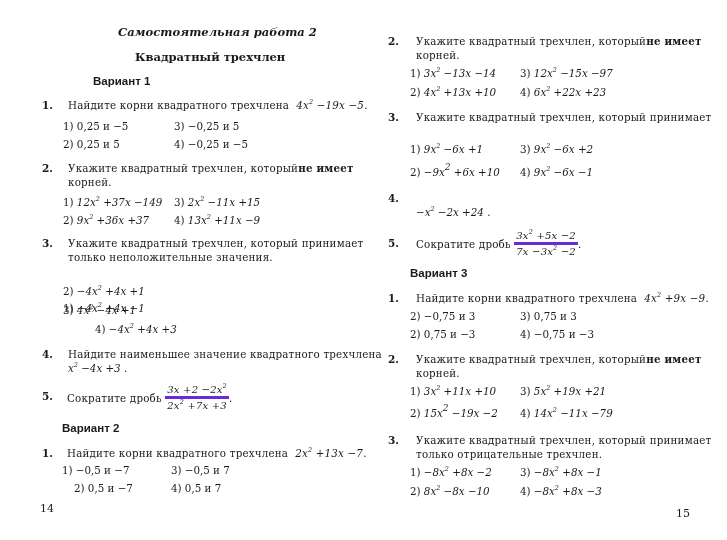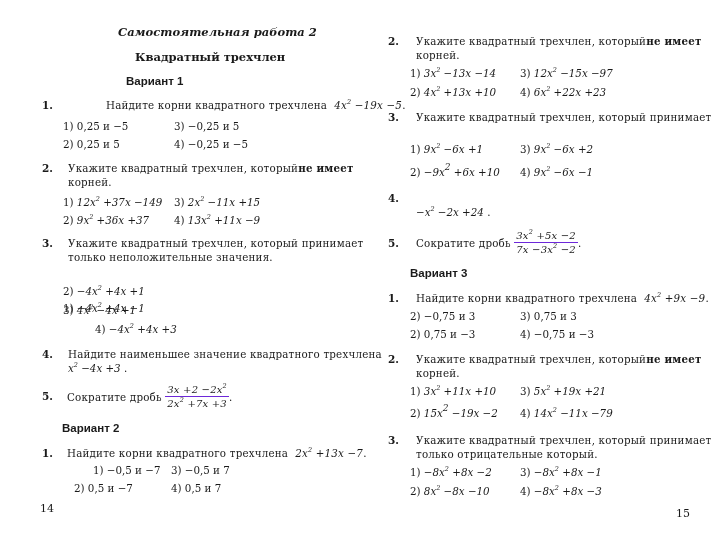--- a/index.html
+++ b/index.html
@@ -13,35 +13,35 @@
     .subtitle { font-weight: bold; font-size: 11.5px; }
     .variant { font-family: "Liberation Sans", sans-serif; font-weight: bold; font-size: 11.5px; }
     .qnum { font-weight: bold; font-size: 10.5px; }
     .qtext { font-size: 10.3px; letter-spacing: 0.2px; }
     .opt { font-size: 10.3px; }
     .math { font-style: italic; font-family: "DejaVu Serif", serif; }
     .bold { font-weight: bold; }
     sup { font-size: 6.5px; vertical-align: 5px; line-height: 0; }
     sup.big { font-size: 9px; vertical-align: 6px; }
     .frac { display: inline-block; vertical-align: middle; text-align: center; font-style: italic; font-size: 10px; }
-    .frac .num { display: block; padding: 0 2px 1px; border-bottom: 1px solid #6d28d9; }
+    .frac .num { display: block; padding: 0 2px 1px; border-bottom: 3px solid #6d28d9; }
     .frac .den { display: block; padding: 1px 2px 0; }
     .pagenum { font-size: 11px; }
   </style>
 </head>
 <body>
 
 <div class="page page-left">
   <div class="abs title" style="left:118px; top:25px;">Самостоятельная работа  2</div>
   <div class="abs subtitle" style="left:135px; top:50px;">Квадратный трехчлен</div>
 
-  <div class="abs variant" style="left:78px; top:75px;padding-left:48px;">Вариант 1</div>
+  <div class="abs variant" style="left:45px; top:75px;padding-left:48px;">Вариант 1</div>
 
   <div class="abs qnum" style="left:42px; top:99px;">1.</div>
-  <div class="abs qtext" style="left:68px; top:99px;margin-left:38px;">
+  <div class="abs qtext" style="left:68px; top:99px;">
     <span>Найдите корни квадратного трехчлена</span>
     <span class="math">&nbsp;4x<sup>2</sup> −19x −5</span>.
   </div>
   <div class="abs opt" style="left:63px; top:120px;">1) 0,25  и  −5</div>
   <div class="abs opt" style="left:174px; top:120px;">3) −0,25  и  5</div>
   <div class="abs opt" style="left:63px; top:138px;">2) 0,25  и  5</div>
   <div class="abs opt" style="left:174px; top:138px;">4) −0,25  и  −5</div>
 
   <div class="abs qnum" style="left:42px; top:162px;">2.</div>
   <div class="abs qtext" style="left:68px; top:162px; width:270px; display:flex; justify-content:space-between;">
@@ -74,21 +74,21 @@
       <span class="den">2x<sup>2</sup> +7x +3</span>
     </span>.
   </div>
 
   <div class="abs variant" style="left:62px; top:422px;">Вариант 2</div>
   <div class="abs qnum" style="left:42px; top:447px;">1.</div>
   <div class="abs qtext" style="left:67px; top:447px;">
     <span>Найдите корни квадратного трехчлена</span>
     <span class="math">&nbsp;2x<sup>2</sup> +13x −7</span>.
   </div>
-  <div class="abs opt" style="left:62px; top:464px;margin-left:31px;">1) −0,5  и  −7</div>
+  <div class="abs opt" style="left:62px; top:464px;">1) −0,5  и  −7</div>
   <div class="abs opt" style="left:171px; top:464px;">3) −0,5  и  7</div>
   <div class="abs opt" style="left:62px; top:482px;margin-left:12px;">2) 0,5  и  −7</div>
   <div class="abs opt" style="left:171px; top:482px;">4) 0,5  и  7</div>
 
   <div class="abs pagenum" style="left:40px; top:502px;">14</div>
 </div>
 
 <div class="page page-right">
 
   <div class="abs qnum" style="left:24px; top:35px;">2.</div>
@@ -139,20 +139,20 @@
     <span class="bold">не имеет</span>
   </div>
   <div class="abs qtext" style="left:52px; top:367px;">корней.</div>
   <div class="abs opt" style="left:46px; top:385px;">1) <span class="math">3x<sup>2</sup> +11x +10</span></div>
   <div class="abs opt" style="left:156px; top:385px;">3) <span class="math">5x<sup>2</sup> +19x +21</span></div>
   <div class="abs opt" style="left:46px; top:407px;">2) <span class="math">15x<sup class="big">2</sup> −19x −2</span></div>
   <div class="abs opt" style="left:156px; top:407px;">4) <span class="math">14x<sup>2</sup> −11x −79</span></div>
 
   <div class="abs qnum" style="left:24px; top:434px;">3.</div>
   <div class="abs qtext" style="left:52px; top:434px; width:270px; text-align:justify; text-align-last:justify;">Укажите квадратный трехчлен, который принимает</div>
-  <div class="abs qtext" style="left:52px; top:448px;">только отрицательные который.</div>
+  <div class="abs qtext" style="left:52px; top:448px;">только отрицательные трехчлен.</div>
   <div class="abs opt" style="left:46px; top:466px;">1) <span class="math">−8x<sup>2</sup> +8x −2</span></div>
   <div class="abs opt" style="left:156px; top:466px;">3) <span class="math">−8x<sup>2</sup> +8x −1</span></div>
   <div class="abs opt" style="left:46px; top:485px;">2) <span class="math">8x<sup>2</sup> −8x −10</span></div>
   <div class="abs opt" style="left:156px; top:485px;">4) <span class="math">−8x<sup>2</sup> +8x −3</span></div>
 
   <div class="abs pagenum" style="left:312px; top:507px;">15</div>
 </div>
 
 </body></html>

